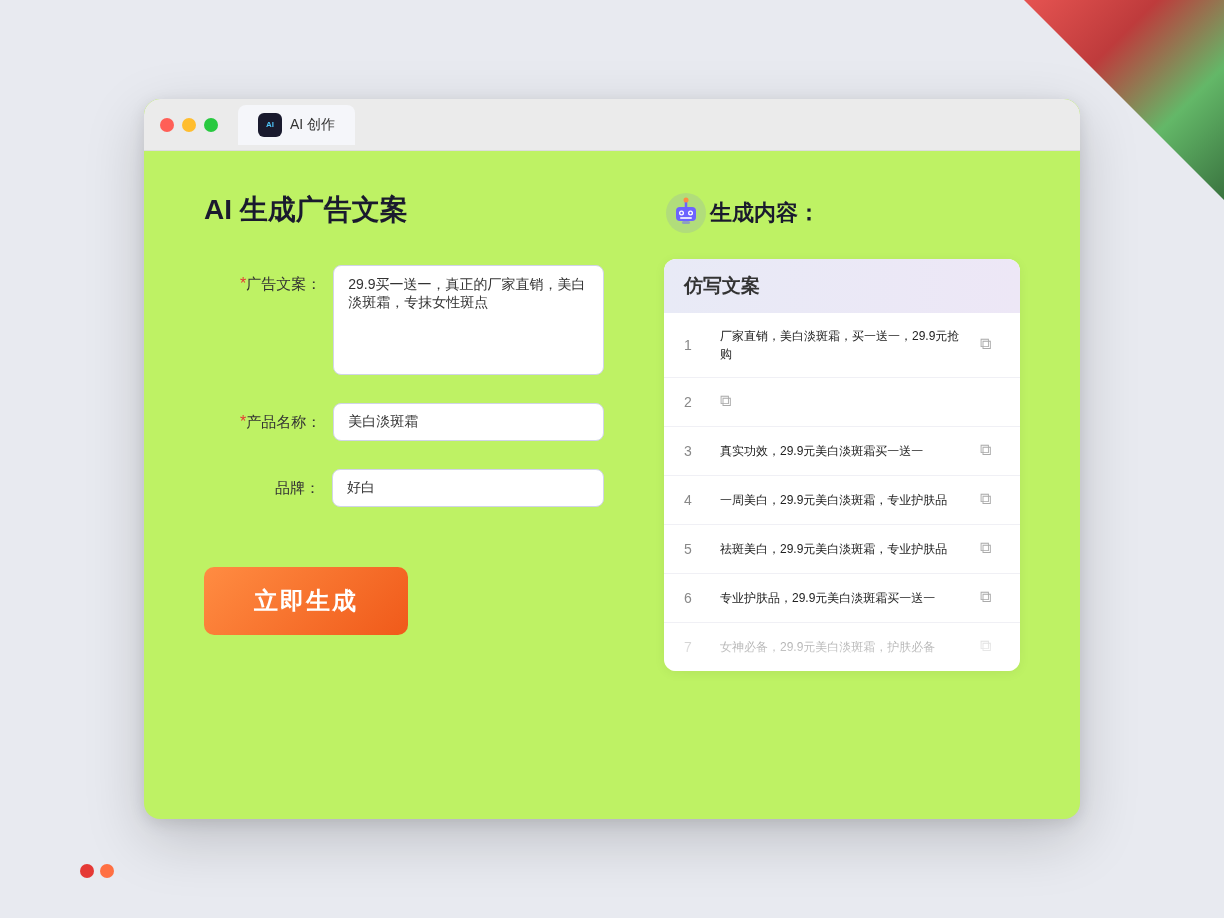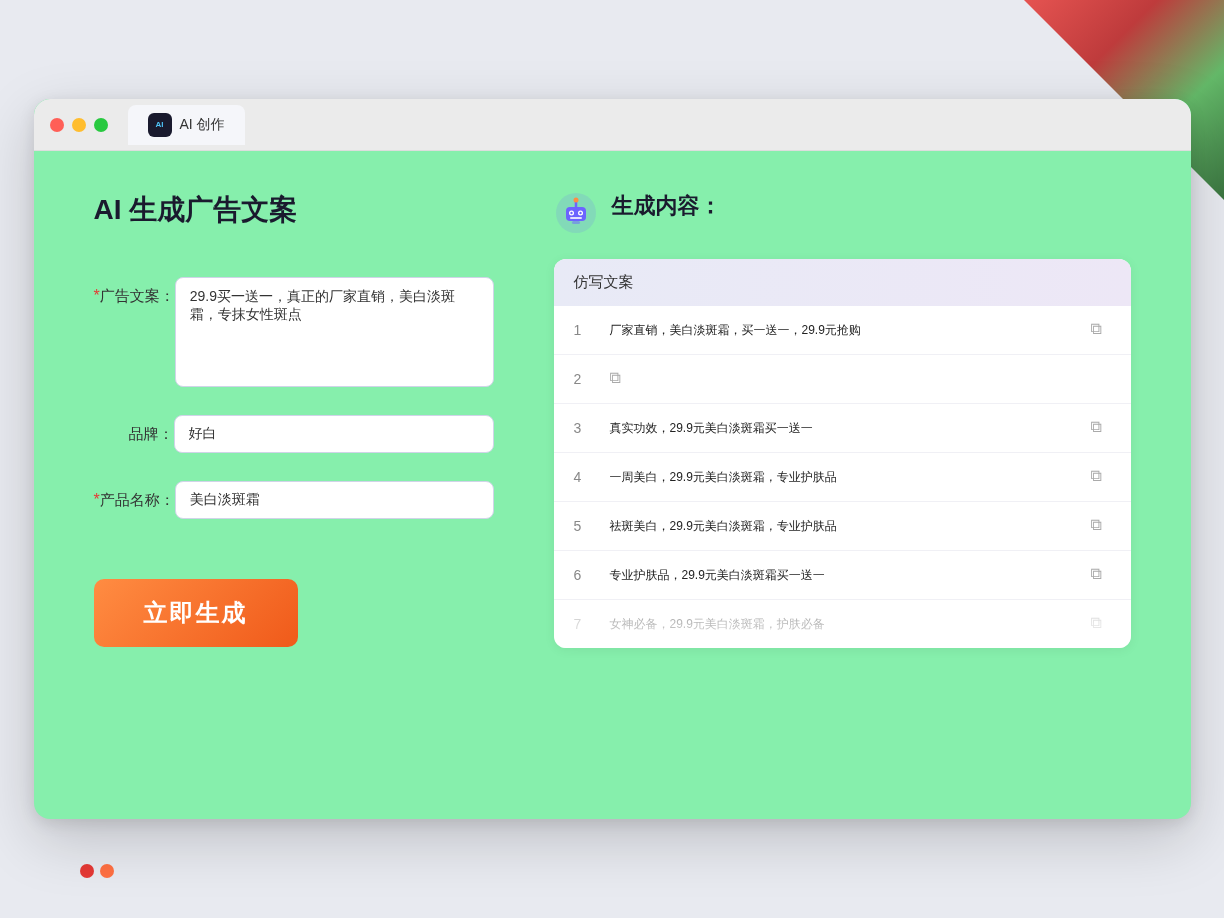--- a/index.html
+++ b/index.html
@@ -31,23 +31,23 @@
       bottom: 40px;
       left: 80px;
       display: flex;
       gap: 6px;
     }
     .dot-red { width: 14px; height: 14px; border-radius: 50%; background: #e53935; }
     .dot-orange { width: 14px; height: 14px; border-radius: 50%; background: #ff7043; }
 
     
     .browser-window {
-      width: 1157px;
+      width: 936px;
       min-height: 720px;
-      background: #86efac;
+      background: #bef264;
       border-radius: 16px;
       box-shadow: 0 20px 60px rgba(0,0,0,0.18), 0 4px 16px rgba(0,0,0,0.10);
       overflow: hidden;
       position: relative;
       z-index: 10;
     }
 
     
     .title-bar {
       background: #ebebeb;
@@ -111,27 +111,29 @@
 
     
     .left-panel {
       flex: 0 0 400px;
     }
 
     .page-title {
       font-size: 28px;
       font-weight: 700;
       color: #1a1a2e;
-      margin-bottom: 48px;
+      margin-bottom: 36px;
     }
 
     .form-group {
       display: flex;
       align-items: flex-start;
       margin-bottom: 28px;
+      gap: 12px;
+      margin-left: 36px;
     }
 
     .form-label {
       font-size: 15px;
       color: #333;
       white-space: nowrap;
       padding-top: 10px;
       min-width: 80px;
       text-align: right;
     }
@@ -172,21 +174,22 @@
     }
 
     
     .right-panel {
       flex: 1;
       min-width: 0;
     }
 
     .result-header {
       display: flex;
-      gap: 14px;
+      align-items: center;
+      gap: 2px;
       margin-bottom: 24px;
     }
 
     
     .robot-icon {
       width: 44px;
       height: 44px;
     }
 
     .result-title {
@@ -199,22 +202,22 @@
     .results-table {
       background: white;
       border-radius: 12px;
       overflow: hidden;
       box-shadow: 0 2px 12px rgba(0,0,0,0.06);
     }
 
     .results-header {
       background: linear-gradient(90deg, #e8eaf6, #ede7f6);
       padding: 14px 20px;
-      font-size: 15px;
-      font-weight: 400;
+      font-size: 19px;
+      font-weight: 700;
       color: #333;
     }
 
     .result-row {
       display: flex;
       align-items: center;
       padding: 14px 20px;
       border-bottom: 1px solid #f0f0f5;
       gap: 16px;
     }
@@ -294,30 +297,30 @@
       
       <div class="form-group">
         <div class="form-label">
           <span class="required-star">*</span><span>广告文案：</span>
         </div>
         <textarea class="form-input form-textarea" style="">29.9买一送一，真正的厂家直销，美白淡斑霜，专抹女性斑点</textarea>
       </div>
 
       
       <div class="form-group">
+        <div class="form-label">
+          <span class="required-star">*</span><span>产品名称：</span>
+        </div>
+        <input type="text" class="form-input" value="美白淡斑霜" style="">
+      </div>
+
+      
+      <div class="form-group">
         <div class="form-label">品牌：</div>
         <input type="text" class="form-input" value="好白" style="">
-      </div>
-
-      
-      <div class="form-group">
-        <div class="form-label">
-          <span class="required-star">*</span><span>产品名称：</span>
-        </div>
-        <input type="text" class="form-input" value="美白淡斑霜" style="">
       </div>
 
       
       <button class="generate-btn">立即生成</button>
     </div>
 
     <div class="right-panel">
 
       <div class="result-header">
 

